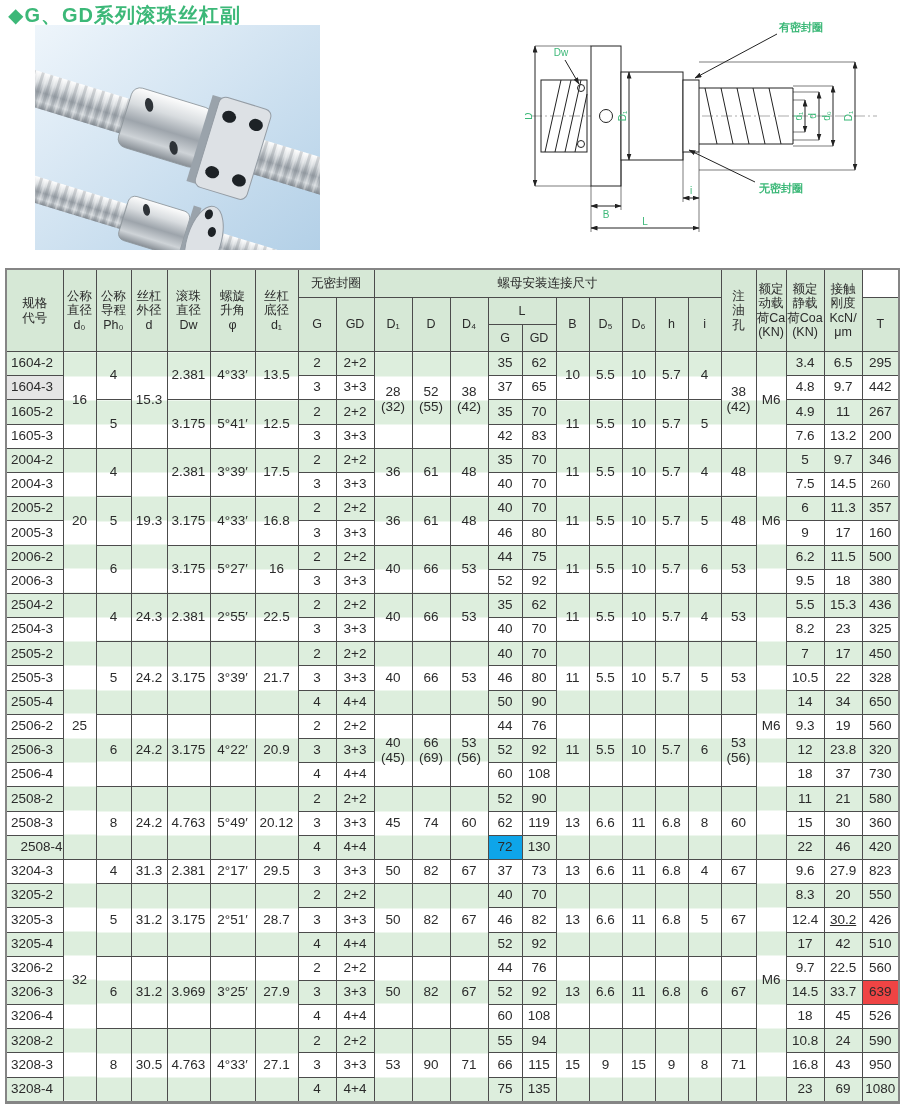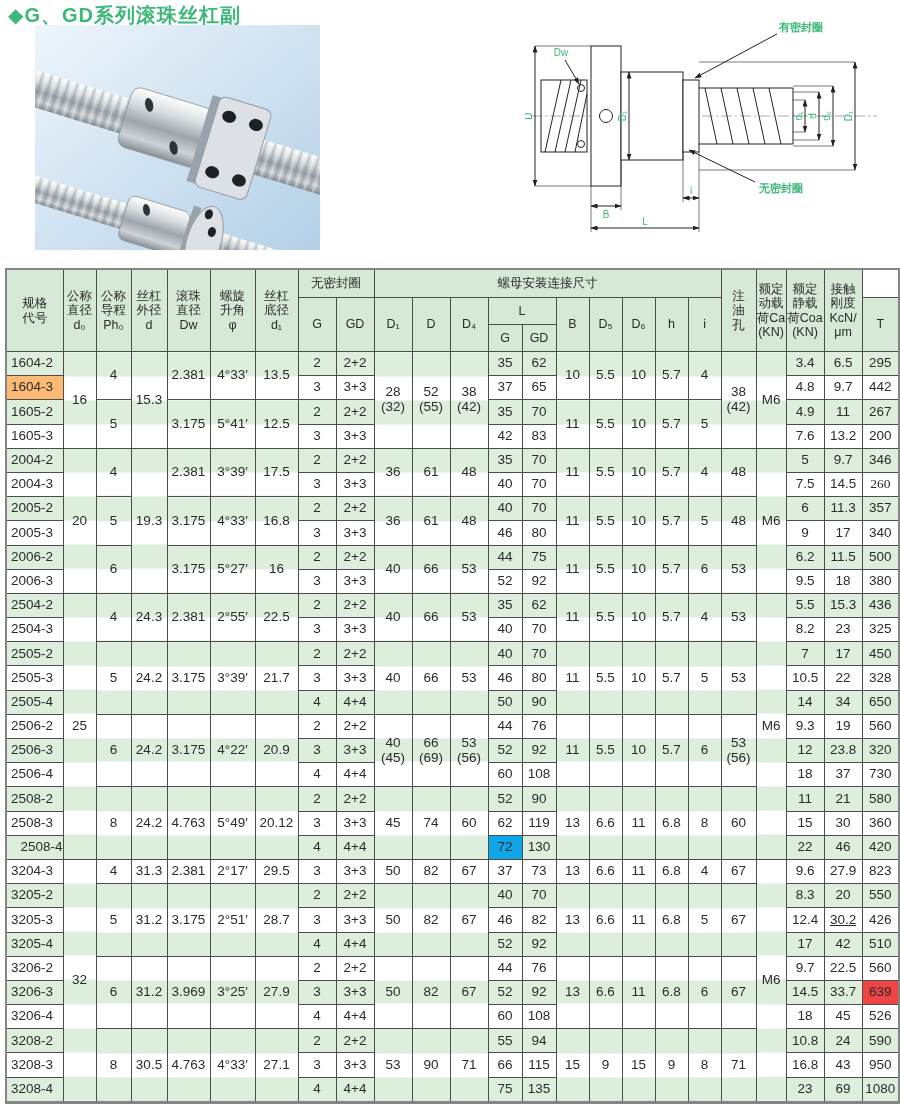--- a/index.html
+++ b/index.html
@@ -283,21 +283,21 @@
         <td rowspan="2" style="background: linear-gradient(rgb(221, 238, 221) 0%, rgb(221, 238, 221) 50%, rgb(255, 255, 255) 50%, rgb(255, 255, 255) 100%);">5.7</td>
         <td rowspan="2" style="background: linear-gradient(rgb(221, 238, 221) 0%, rgb(221, 238, 221) 50%, rgb(255, 255, 255) 50%, rgb(255, 255, 255) 100%);">4</td>
         <td rowspan="4" style="background: linear-gradient(rgb(221, 238, 221) 0%, rgb(221, 238, 221) 25%, rgb(255, 255, 255) 25%, rgb(255, 255, 255) 50%, rgb(221, 238, 221) 50%, rgb(221, 238, 221) 75%, rgb(255, 255, 255) 75%, rgb(255, 255, 255) 100%);">38
 (42)</td>
         <td rowspan="4" style="background: linear-gradient(rgb(221, 238, 221) 0%, rgb(221, 238, 221) 25%, rgb(255, 255, 255) 25%, rgb(255, 255, 255) 50%, rgb(221, 238, 221) 50%, rgb(221, 238, 221) 75%, rgb(255, 255, 255) 75%, rgb(255, 255, 255) 100%);">M6</td>
         <td style="background: rgb(221, 238, 221);">3.4</td>
         <td style="background: rgb(221, 238, 221);">6.5</td>
         <td style="background: rgb(221, 238, 221);">295</td>
       </tr>
       <tr>
-        <td style="background: #fdba74;">1604-3</td>
+        <td style="background: #e5e5e5;">1604-3</td>
         <td style="background: rgb(255, 255, 255);">3</td>
         <td style="background: rgb(255, 255, 255);">3+3</td>
         <td style="background: rgb(255, 255, 255);">37</td>
         <td style="background: rgb(255, 255, 255);">65</td>
         <td style="background: rgb(255, 255, 255);">4.8</td>
         <td style="background: rgb(255, 255, 255);">9.7</td>
         <td style="background: rgb(255, 255, 255);">442</td>
       </tr>
       <tr>
         <td style="background: rgb(221, 238, 221);">1605-2</td>
@@ -388,21 +388,21 @@
         <td style="background: rgb(221, 238, 221);">357</td>
       </tr>
       <tr>
         <td style="background: rgb(255, 255, 255);">2005-3</td>
         <td style="background: rgb(255, 255, 255);">3</td>
         <td style="background: rgb(255, 255, 255);">3+3</td>
         <td style="background: rgb(255, 255, 255);">46</td>
         <td style="background: rgb(255, 255, 255);">80</td>
         <td style="background: rgb(255, 255, 255);">9</td>
         <td style="background: rgb(255, 255, 255);">17</td>
-        <td style="background: rgb(255, 255, 255);">340</td>
+        <td style="background: rgb(255, 255, 255);">160</td>
       </tr>
       <tr>
         <td style="background: rgb(221, 238, 221);">2006-2</td>
         <td rowspan="2" style="background: linear-gradient(rgb(221, 238, 221) 0%, rgb(221, 238, 221) 50%, rgb(255, 255, 255) 50%, rgb(255, 255, 255) 100%);">6</td>
         <td rowspan="2" style="background: linear-gradient(rgb(221, 238, 221) 0%, rgb(221, 238, 221) 50%, rgb(255, 255, 255) 50%, rgb(255, 255, 255) 100%);">3.175</td>
         <td rowspan="2" style="background: linear-gradient(rgb(221, 238, 221) 0%, rgb(221, 238, 221) 50%, rgb(255, 255, 255) 50%, rgb(255, 255, 255) 100%);">5°27′</td>
         <td rowspan="2" style="background: linear-gradient(rgb(221, 238, 221) 0%, rgb(221, 238, 221) 50%, rgb(255, 255, 255) 50%, rgb(255, 255, 255) 100%);">16</td>
         <td style="background: rgb(221, 238, 221);">2</td>
         <td style="background: rgb(221, 238, 221);">2+2</td>
         <td rowspan="2" style="background: linear-gradient(rgb(221, 238, 221) 0%, rgb(221, 238, 221) 50%, rgb(255, 255, 255) 50%, rgb(255, 255, 255) 100%);">40</td>

